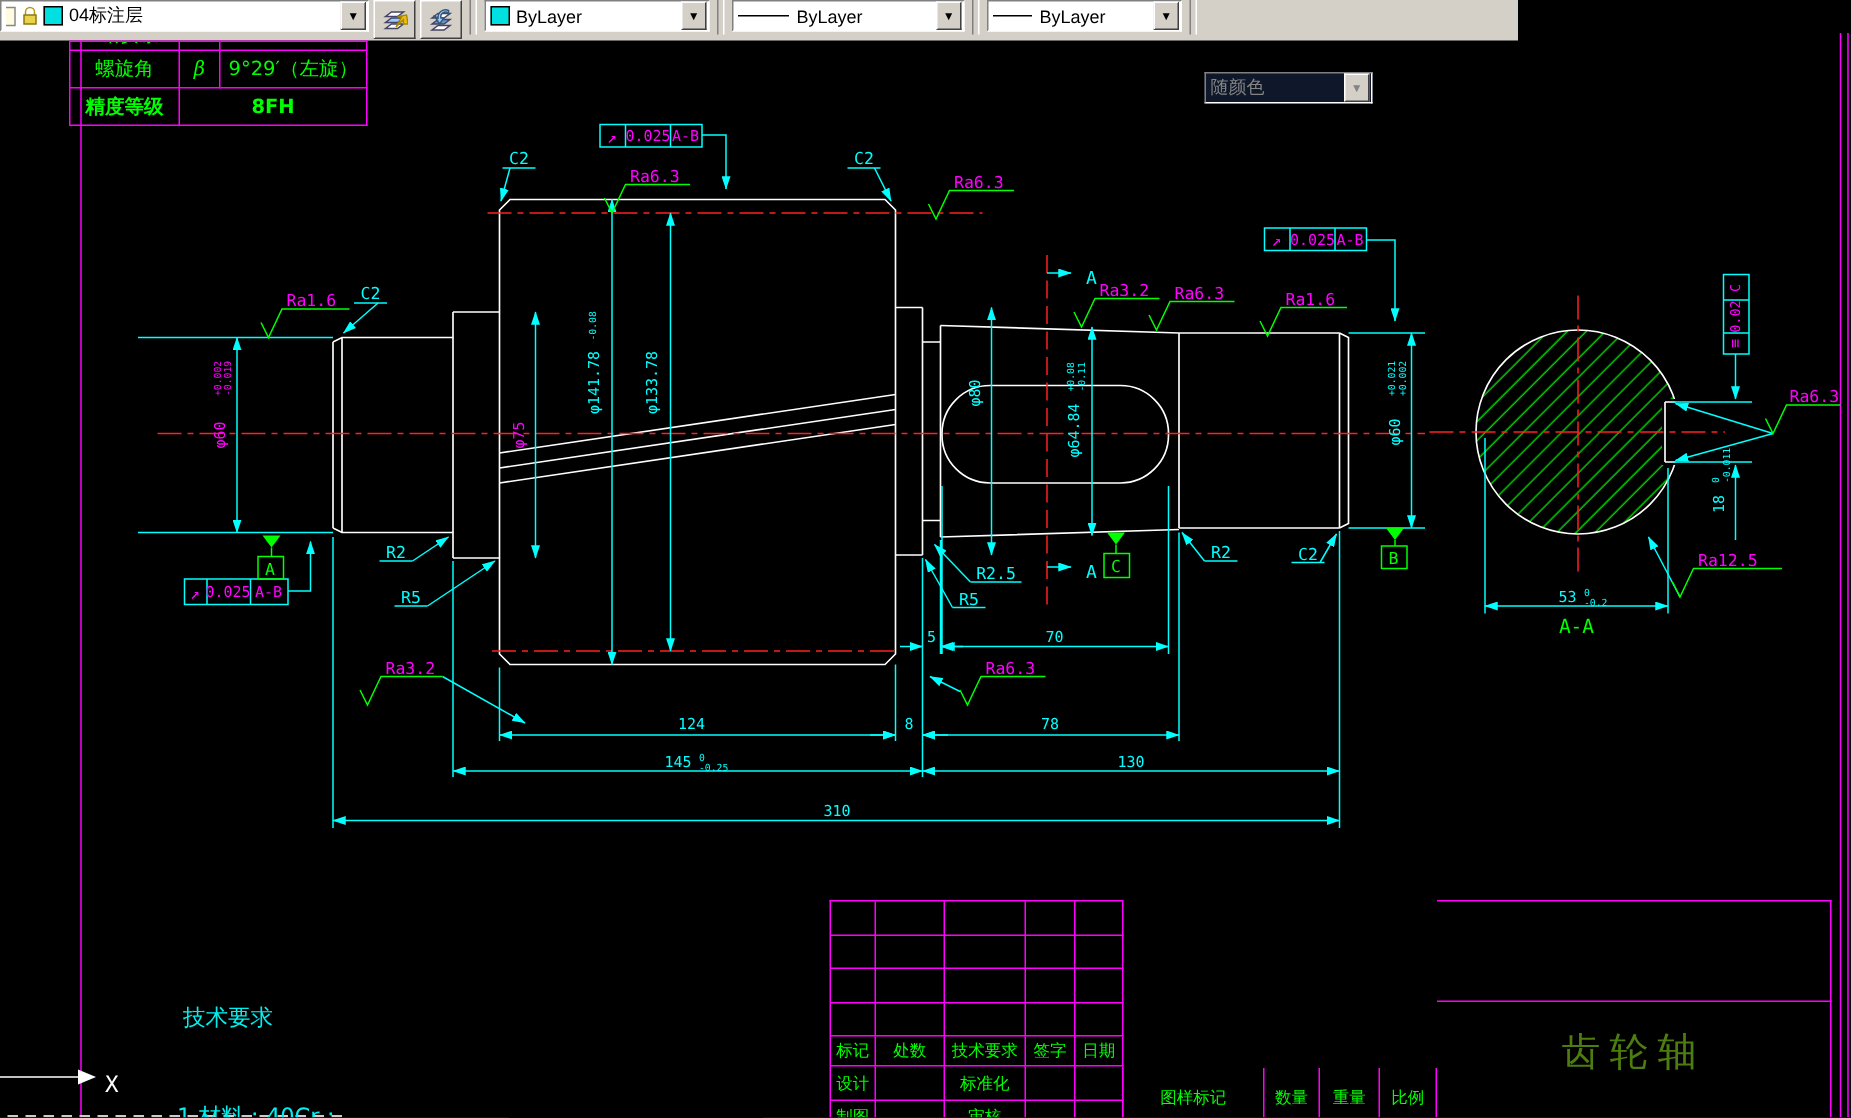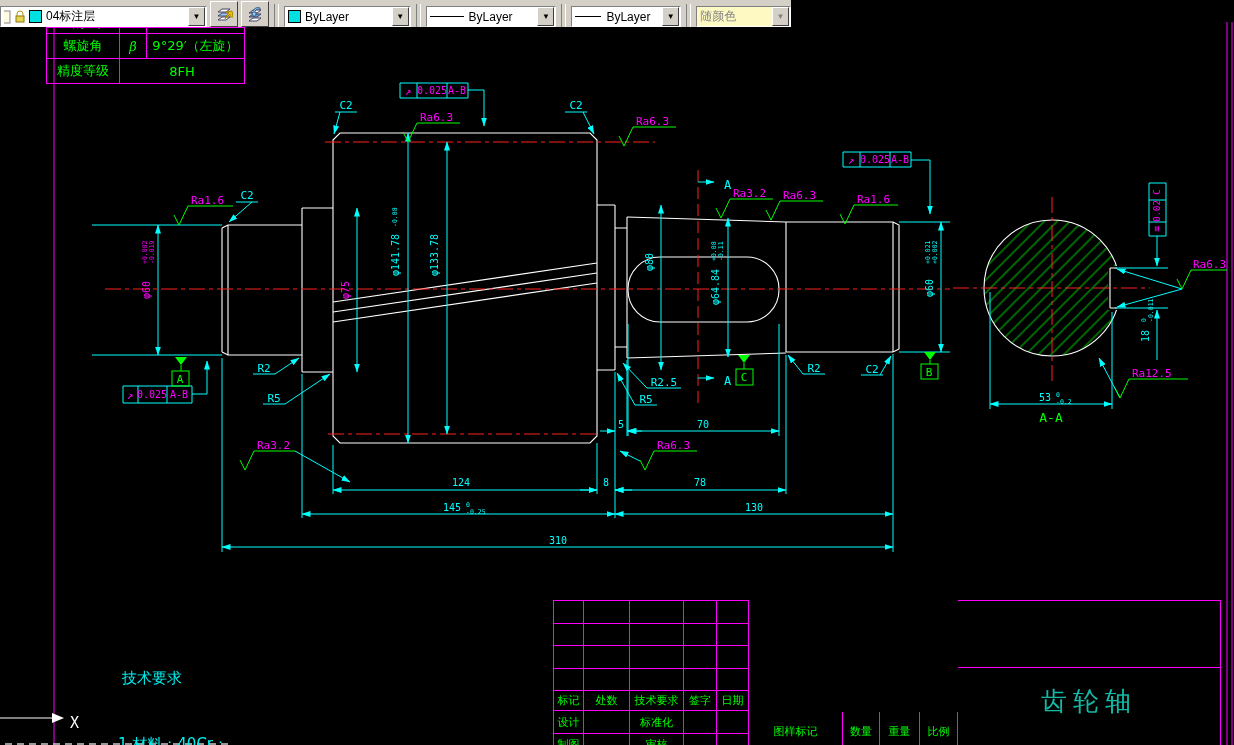--- a/index.html
+++ b/index.html
@@ -1,27 +1,27 @@
 <!DOCTYPE html>
 <html><head>
 <meta charset="utf-8">
 <style>
   html,body{margin:0;padding:0;background:#222;}
   #screen{position:relative;width:1234px;height:745px;background:#000;overflow:hidden;
           font-family:"Liberation Sans",sans-serif;}
   
-  #toolbar{position:absolute;left:0;top:0;width:791px;height:27px;background:#d4d0c8;
-           display:flex;align-items:flex-end;gap:3px;padding-left:0;box-sizing:border-box;}
+  #toolbar{position:absolute;left:0;top:0;width:1012px;height:27px;background:#d4d0c8;
+           display:flex;align-items:flex-start;gap:3px;padding-left:0;box-sizing:border-box;}
   .combo{height:21px;background:#fff;border:1px solid;border-color:#808080 #fff #fff #808080;
          display:flex;align-items:center;padding:0 1px 0 3px;font:12px "Liberation Sans",sans-serif;
          box-sizing:border-box;color:#000;}
   .combo .drop{width:15px;height:17px;margin-left:auto;background:#d4d0c8;border:1px solid;
          border-color:#fff #404040 #404040 #fff;display:flex;align-items:center;justify-content:center;
          font-size:8px;color:#000;}
-  .combo.disabled{background:#fef9c3;color:#848484;}
+  .combo.disabled{background:#0f172a;color:#848484;margin-top:48px;}
   .combo.disabled .drop{color:#848484;}
   .swatch{width:11px;height:11px;background:#00e0e0;border:1px solid #000;margin-right:4px;flex:none;}
   .lineglyph{width:34px;height:0;border-top:1px solid #000;margin-right:5px;flex:none;}
   .tbtn{width:26px;height:24px;background:#d4d0c8;border:1px solid;border-color:#fff #404040 #404040 #fff;
         display:flex;align-items:center;justify-content:center;flex:none;}
   .tsep{width:3px;height:23px;border-left:1px solid #808080;border-right:1px solid #fff;margin:0 2px;flex:none;}
   
   #ptable{position:absolute;left:46px;top:27px;color:#00ff00;font:13px "DejaVu Sans",sans-serif;}
   #ptable .row{display:flex;}
   #ptable .c{border:1px solid #ff00ff;border-top:none;border-left:none;display:flex;
@@ -41,21 +41,21 @@
             font:11px "DejaVu Sans",sans-serif;}
   #matbox{position:absolute;left:748px;top:600px;width:210px;height:112px;box-sizing:border-box;
           border:1px solid #ff00ff;border-left:none;display:flex;align-items:center;justify-content:center;}
   #matbox span{color:#00ff00;font:42px "Liberation Serif",serif;}
   #bhdr{position:absolute;left:748px;top:712px;display:grid;grid-template-columns:95px 37px 40px 38px;
         grid-template-rows:40px;font:11px "DejaVu Sans",sans-serif;}
   #nameblk{position:absolute;left:958px;top:600px;width:263px;}
   #nameblk .top{height:68px;border:1px solid #ff00ff;border-left:none;box-sizing:border-box;}
   #nameblk .bot{height:92px;border:1px solid #ff00ff;border-left:none;border-top:none;box-sizing:border-box;
         display:flex;align-items:flex-start;justify-content:center;padding-top:16px;}
-  #nameblk .bot span{color:#14b8a6;font:26px "DejaVu Sans",sans-serif;letter-spacing:6px;}
+  #nameblk .bot span{color:#4d7c0f;font:26px "DejaVu Sans",sans-serif;letter-spacing:6px;}
   
   svg text{font-family:"DejaVu Sans Mono",monospace;}
   .sW{stroke:#ffffff;fill:none;stroke-width:1.1;}
   .sR{stroke:#ff2020;fill:none;stroke-width:1;}
   .sC{stroke:#00ffff;fill:none;stroke-width:1;}
   .sG{stroke:#00ff00;fill:none;stroke-width:1;}
   .sM{stroke:#ff00ff;fill:none;stroke-width:1;}
   .tC{fill:#00ffff;}.tM{fill:#ff00ff;}.tG{fill:#00ff00;}.tW{fill:#ffffff;}
 </style>
 </head>
@@ -395,21 +395,21 @@
     <div class="c lb" style="width:74px;">
           <span>螺旋角</span>
         </div>
     <div class="c" style="width:27px;">
           <span style="font-style:italic;font-family:'DejaVu Serif',serif;">β</span>
         </div>
     <div class="c" style="width:98px;">
           <span>9°29′（左旋）</span>
         </div>
   </div>
-  <div class="row" style="height:25px;">
+  <div class="row" style="height:25px;font-weight:bold;">
     <div class="c lb" style="width:74px;">
           <span>精度等级</span>
         </div>
     <div class="c" style="width:125px;">
           <span>8FH</span>
         </div>
   </div>
 </div>
 
 <div id="tech">

